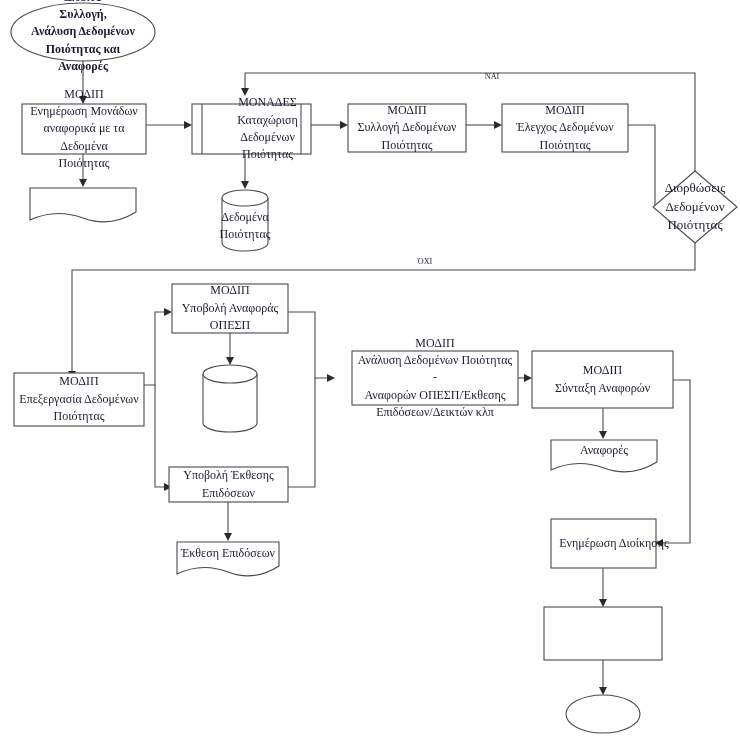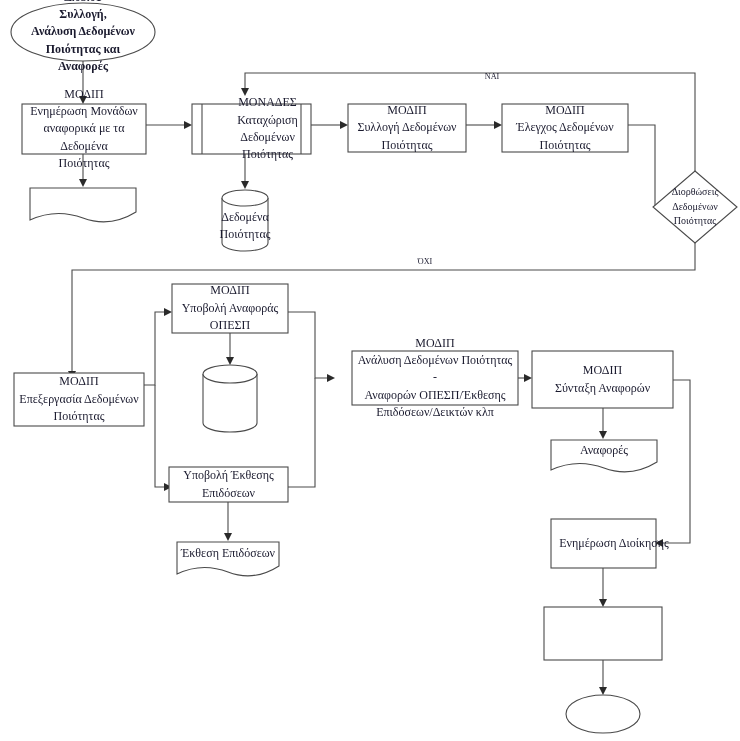--- a/index.html
+++ b/index.html
@@ -195,21 +195,21 @@
 
   <div class="node-text" style="left:215px; top:206px; width:60px; height:40px;">Δεδομένα
 Ποιότητας</div>
 
   <div class="node-text" style="left:348px; top:104px; width:118px; height:48px;">ΜΟΔΙΠ
 Συλλογή Δεδομένων Ποιότητας</div>
 
   <div class="node-text" style="left:502px; top:104px; width:126px; height:48px;">ΜΟΔΙΠ
 Έλεγχος Δεδομένων Ποιότητας</div>
 
-  <div class="node-text" style="left:659px; top:182px; width:72px; height:50px; font-size:10px;">Διορθώσεις
+  <div class="node-text" style="left:659px; top:182px; width:72px; height:50px; font-size:13px;">Διορθώσεις
 Δεδομένων
 Ποιότητας</div>
 
   <div class="node-text" style="left:14px; top:373px; width:130px; height:53px;">ΜΟΔΙΠ
 Επεξεργασία Δεδομένων
 Ποιότητας</div>
 
   <div class="node-text" style="left:172px; top:284px; width:116px; height:49px;">ΜΟΔΙΠ
 Υποβολή Αναφοράς ΟΠΕΣΠ</div>
 

